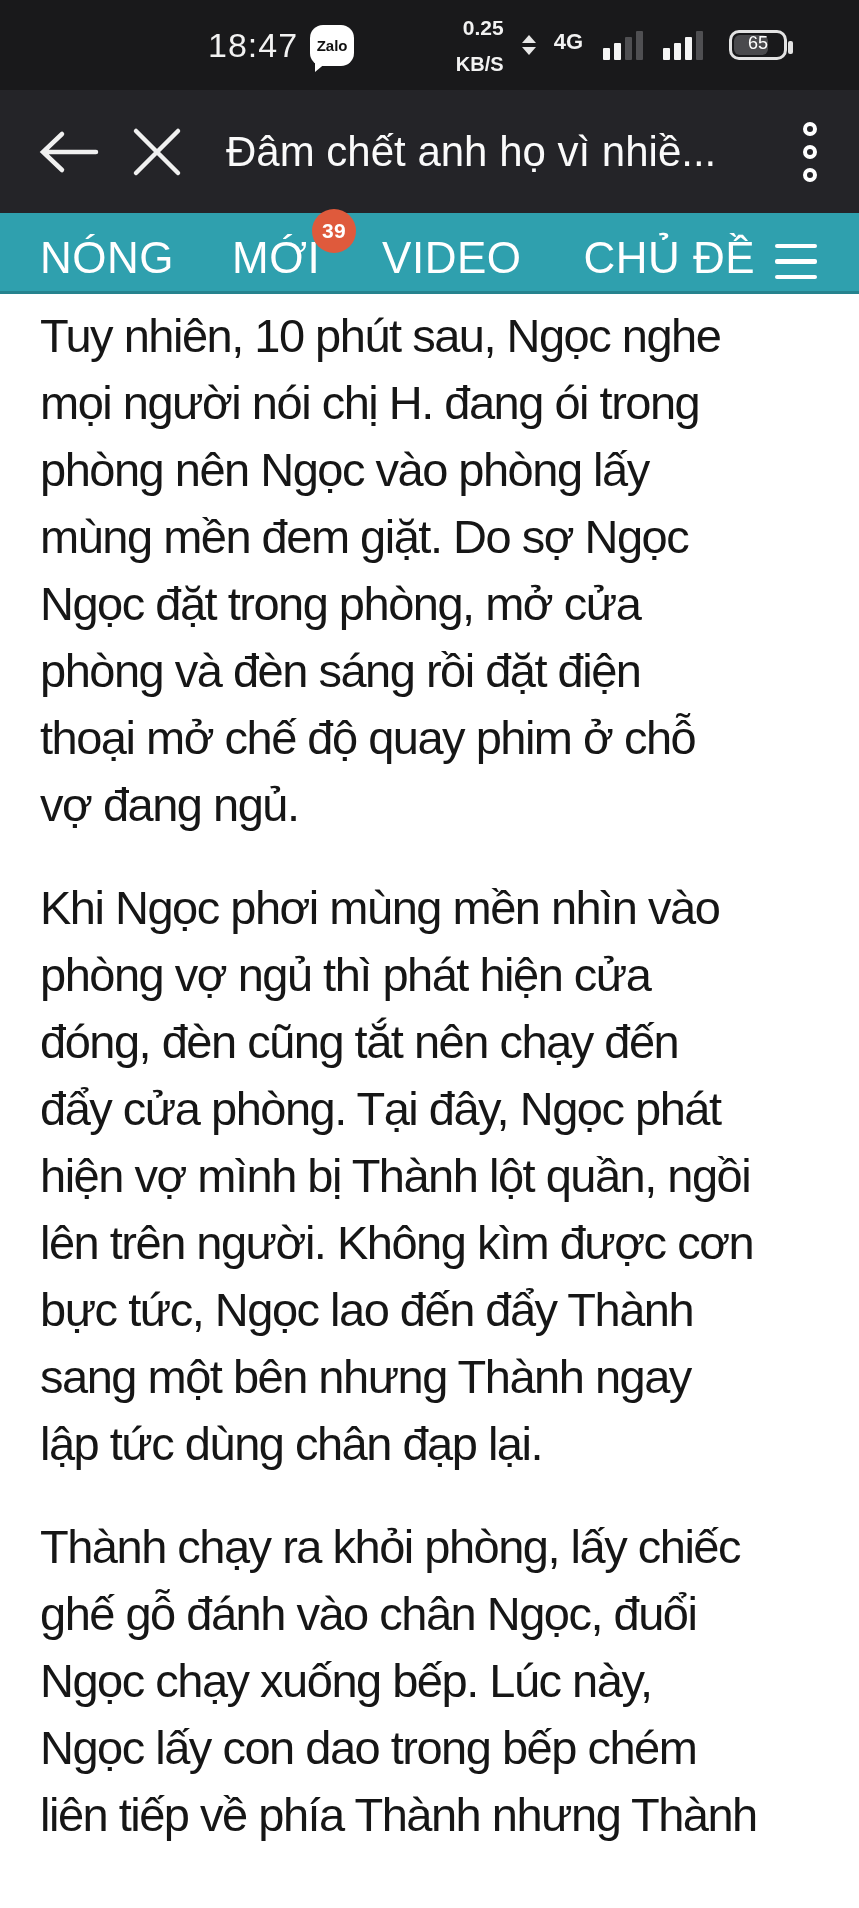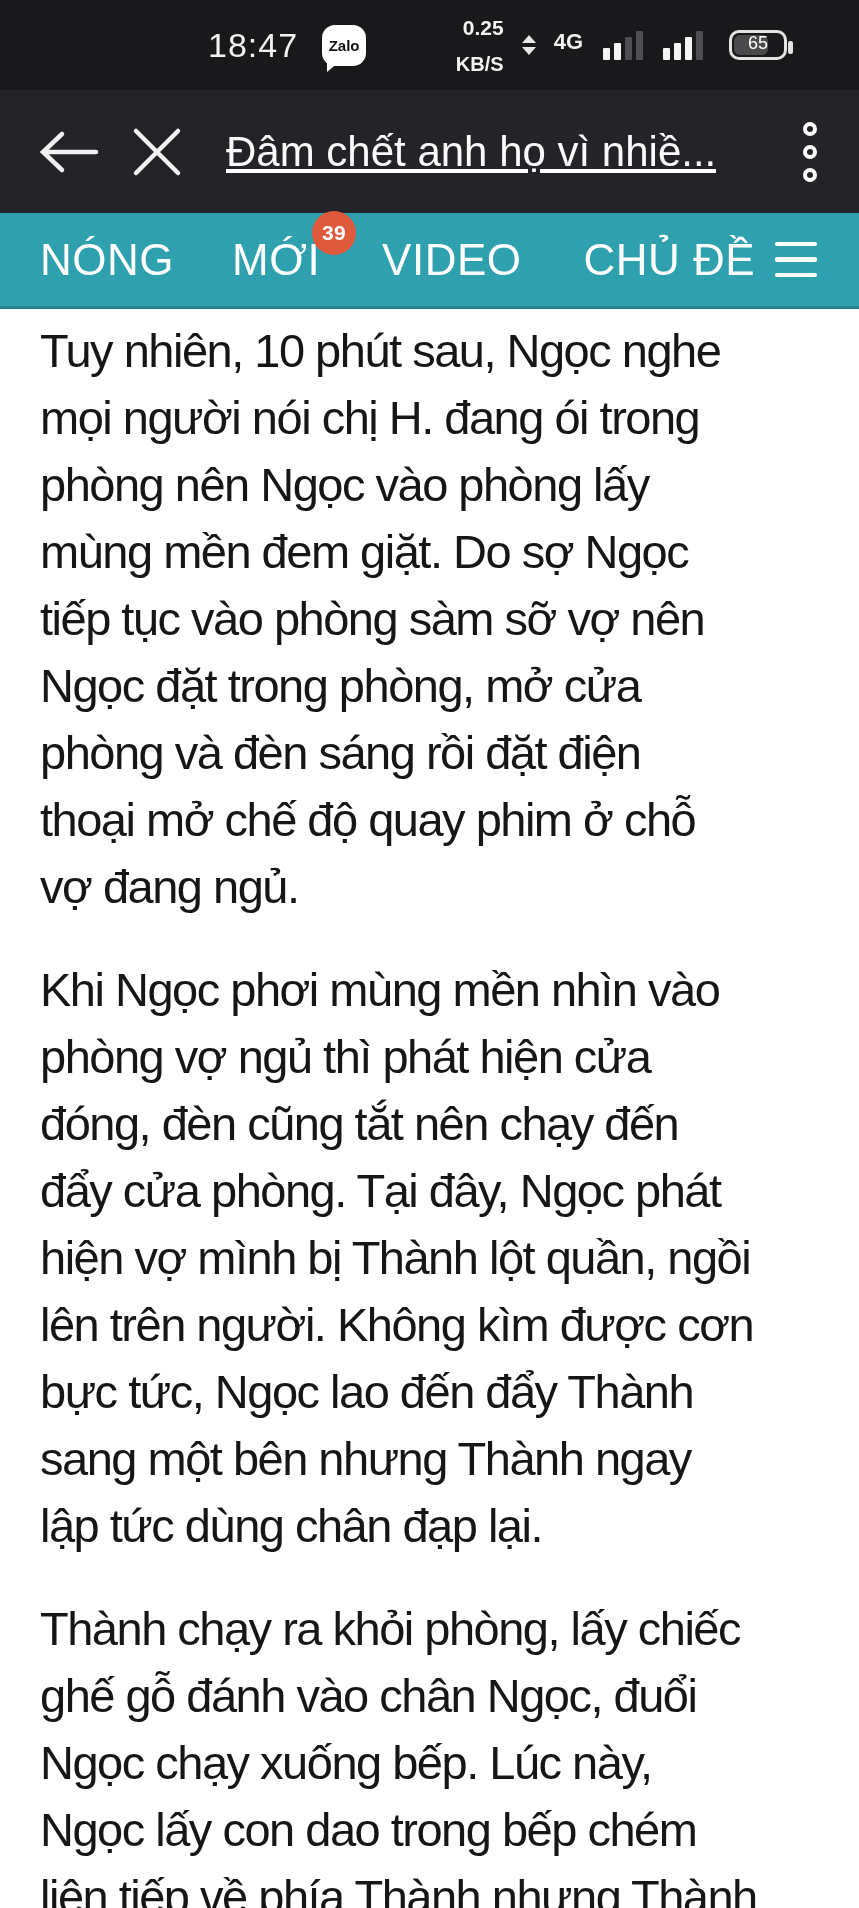--- a/index.html
+++ b/index.html
@@ -8,21 +8,21 @@
     font-family: "Liberation Sans", "DejaVu Sans", sans-serif;
     background: #ffffff;
     position: relative;
   }
 
   
   .status-bar {
     height: 90px; background: #19191b; color: #f2f2f2;
     display: flex; align-items: center; position: relative;
   }
-  .sb-left { position: absolute; left: 208px; display: flex; align-items: center; gap: 24px; }
+  .sb-left { position: absolute; left: 208px; display: flex; align-items: center; gap: 12px; }
   .sb-time { font-size: 34px; font-weight: 500; letter-spacing: 1px; }
   .zalo-badge {
     width: 44px; height: 41px; background: #ffffff; border-radius: 13px;
     position: relative; display: flex; align-items: center; justify-content: center;
   }
   .zalo-badge::after {
     content: ""; position: absolute; left: 5px; bottom: -6px;
     width: 0; height: 0; border-left: 12px solid #ffffff;
     border-bottom: 10px solid transparent;
   }
@@ -41,37 +41,37 @@
   .b1 { height: 12px; } .b2 { height: 17px; } .b3 { height: 23px; } .b4 { height: 29px; }
   .battery { position: relative; width: 58px; height: 30px; border: 3px solid #e3e3e3;
     border-radius: 10px; margin-left: 8px; display: flex; justify-content: center; }
   .battery-fill { position: absolute; left: 2px; top: 2px; bottom: 2px; width: 65%; background: #4a4a4d; border-radius: 6px; }
   .battery-num { position: relative; font-size: 18px; font-weight: 500; color: #fff; }
   .battery-nub { position: absolute; right: -9px; top: 8px; width: 5px; height: 13px; background: #e3e3e3; border-radius: 2px; }
 
   
   .app-header {
     height: 123px; background: #242428; color: #fff;
-    display: flex; align-items: center; position: relative; padding: 0 30px; text-decoration: underline;
+    display: flex; align-items: center; position: relative; padding: 0 30px;
   }
   .hdr-btn { background: none; border: none; cursor: pointer; display: flex; align-items: center; justify-content: center; }
   .back-btn { width: 70px; height: 70px; margin-left: 4px; }
   .close-btn { width: 70px; height: 70px; margin-left: 18px; }
   .hdr-title {
     font-size: 42px; font-weight: 500; color: #fafafa; margin-left: 34px;
     white-space: nowrap; overflow: hidden; max-width: 540px;
   }
   .dots-menu { position: absolute; right: 42px; top: 0; height: 100%; display: flex;
     flex-direction: column; justify-content: center; gap: 9px; background: none; border: none; cursor: pointer; }
   .ring { width: 14px; height: 14px; border: 4.5px solid #fff; border-radius: 50%; }
 
   
   .nav-bar {
-    height: 96px; background: #2fa0ae; color: #fff;
-    display: flex; align-items: center; padding: 8px 40px;
+    height: 81px; background: #2fa0ae; color: #fff;
+    display: flex; align-items: flex-end; padding: 8px 40px;
     border-bottom: 3px solid rgba(0,0,0,0.18);
     position: relative;
   }
   .nav-item {
     background: none; border: none; color: #fff; cursor: pointer;
     font-family: inherit; font-size: 44px; font-weight: 400; letter-spacing: 0.5px;
     position: relative; margin-right: 62px; padding: 0;
   }
   .nav-item:first-child { margin-right: 58px; }
   .nav-badge {
@@ -167,21 +167,20 @@
     <span class="ham-line"></span>
   </button>
 </div>
 
 <div class="article" id="article">
     <div class="para">
       <div class="article-line">Tuy nhiên, 10 phút sau, Ngọc nghe</div>
       <div class="article-line">mọi người nói chị H. đang ói trong</div>
       <div class="article-line">phòng nên Ngọc vào phòng lấy</div>
       <div class="article-line">mùng mền đem giặt. Do sợ Ngọc</div>
-      <div class="article-line">tiếp tục vào phòng sàm sỡ vợ nên</div>
       <div class="article-line">Ngọc đặt trong phòng, mở cửa</div>
       <div class="article-line">phòng và đèn sáng rồi đặt điện</div>
       <div class="article-line">thoại mở chế độ quay phim ở chỗ</div>
       <div class="article-line">vợ đang ngủ.</div>
     </div>
     <div class="para">
       <div class="article-line">Khi Ngọc phơi mùng mền nhìn vào</div>
       <div class="article-line">phòng vợ ngủ thì phát hiện cửa</div>
       <div class="article-line">đóng, đèn cũng tắt nên chạy đến</div>
       <div class="article-line">đẩy cửa phòng. Tại đây, Ngọc phát</div>

